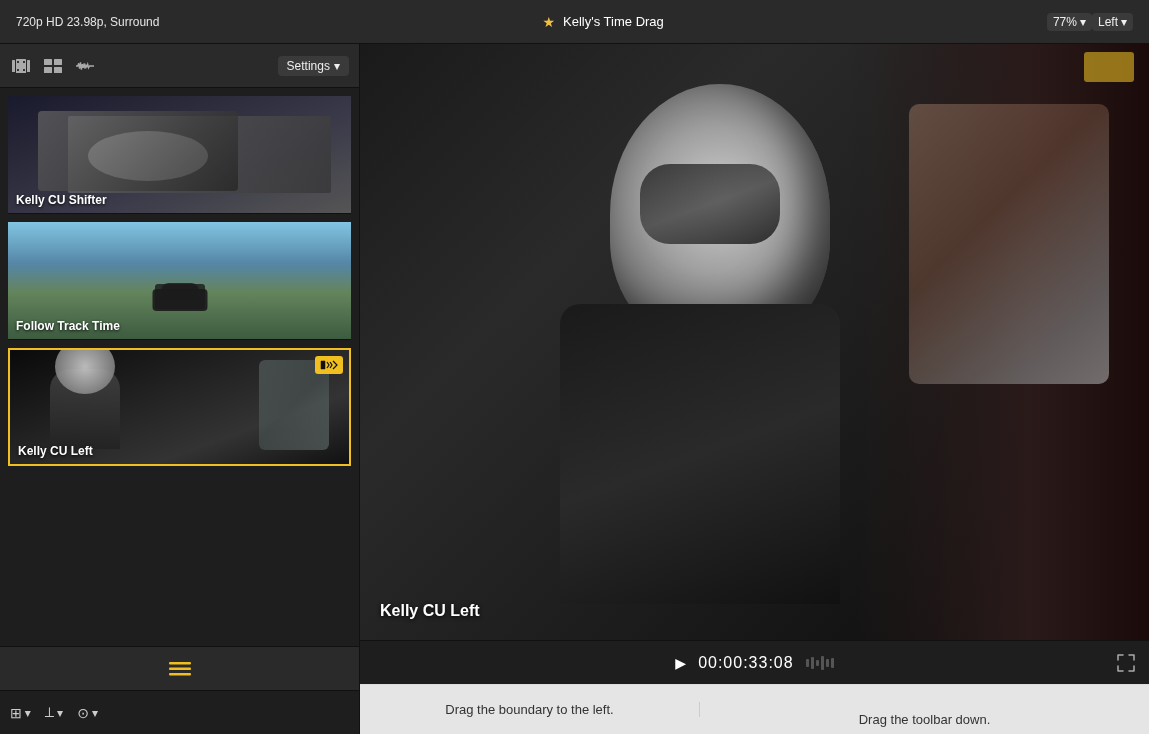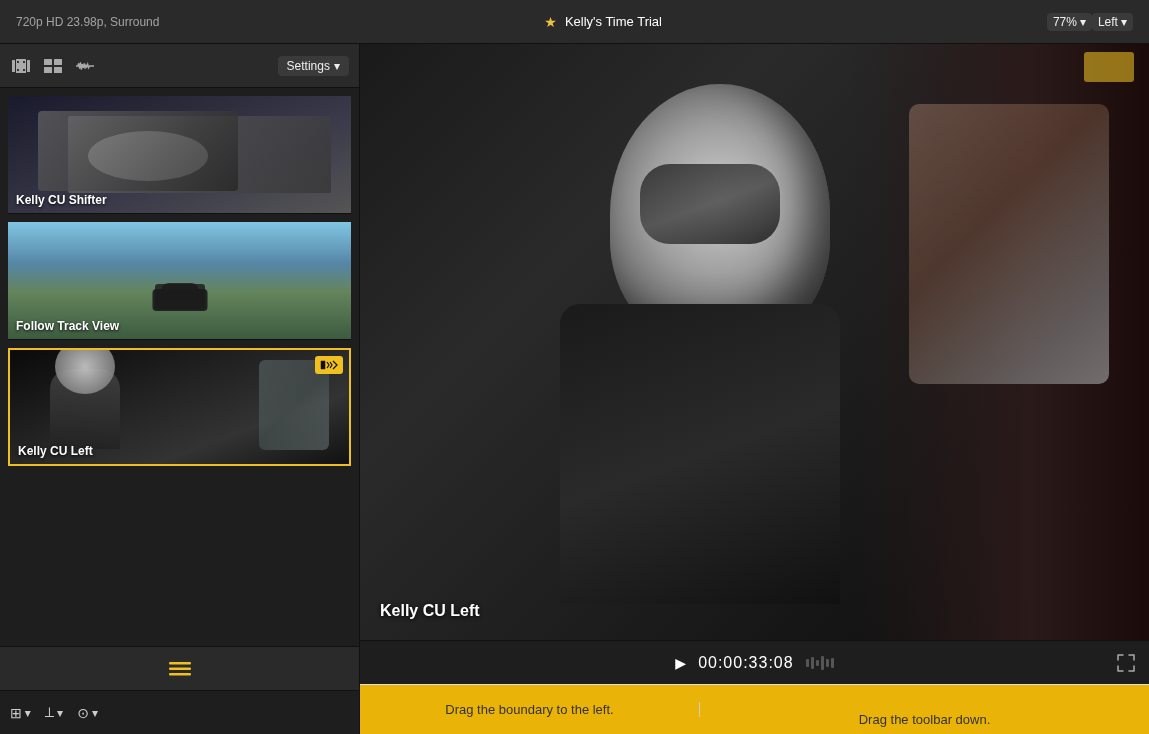--- a/index.html
+++ b/index.html
@@ -17,21 +17,21 @@
       height: 44px;
       background: #2a2a2a;
       display: flex;
       align-items: center;
       justify-content: space-between;
       padding: 0 16px;
       border-bottom: 1px solid #111;
     }
     .top-bar-left {
       font-size: 12px;
-      color: #a3a3a3;
+      color: #e5e5e5;
     }
     .top-bar-center {
       display: flex;
       align-items: center;
       gap: 8px;
       font-size: 13px;
       font-weight: 500;
       color: #fff;
     }
     .star-icon {
@@ -378,21 +378,21 @@
       color: #aaa;
       font-size: 16px;
       cursor: pointer;
       width: 22px; height: 22px;
       display: flex; align-items: center; justify-content: center;
     }
 
     
     .bottom-annotation {
       height: 50px;
-      background: #eab308;
+      background: #e5e5e5;
       display: flex;
       align-items: center;
       border-top: 1px solid #ddd;
     }
     .annotation-left {
       width: 340px;
       text-align: center;
       font-size: 13px;
       color: #333;
       border-right: 1px solid #ccc;
@@ -405,21 +405,21 @@
       margin-top: 20px;
     }
   </style>
 </head>
 <body>
 
 <div class="top-bar">
   <span class="top-bar-left">720p HD 23.98p, Surround</span>
   <div class="top-bar-center">
     <span class="star-icon">★</span>
-    <span>Kelly's Time Trial</span>
+    <span>Kelly's Time Drag</span>
   </div>
   <div class="top-bar-right">
     <div class="zoom-btn">
       <span>77%</span>
       <span>▾</span>
     </div>
     <div class="view-btn">
       <span>Left</span>
       <span>▾</span>
     </div>
@@ -473,21 +473,21 @@
       </div>
 
 
       <div class="clip-item">
         <div class="clip-thumb thumb-track">
           <div style="position:absolute;top:0;left:0;right:0;bottom:0;background:linear-gradient(180deg,#87CEEB 0%,#5a8aaa 35%,#6a8a5a 60%,#3a5a3a 100%);opacity:0.75;"></div>
 
           <div style="position:absolute;bottom:28px;left:50%;transform:translateX(-50%);width:55px;height:22px;background:#1a1a1a;border-radius:4px;opacity:0.9;"></div>
           <div style="position:absolute;bottom:40px;left:50%;transform:translateX(-50%);width:38px;height:16px;background:#222;border-radius:8px 8px 0 0;opacity:0.9;"></div>
         </div>
-        <span class="clip-label">Follow Track View</span>
+        <span class="clip-label">Follow Track Time</span>
       </div>
 
       <div class="clip-item selected">
         <div class="clip-thumb thumb-kelly-left">
           <div style="position:absolute;top:0;left:0;right:0;bottom:0;background:linear-gradient(160deg,#0a0a0a 0%,#222 40%,#333 70%,#111 100%);"></div>
 
           <div style="position:absolute;bottom:15px;left:40px;width:70px;height:80px;background:linear-gradient(180deg,#444 0%,#222 100%);border-radius:20px 20px 0 0;opacity:0.85;"></div>
           <div style="position:absolute;bottom:70px;left:45px;width:60px;height:55px;background:radial-gradient(circle at 50% 50%,#ccc 0%,#999 50%,#666 100%);border-radius:50%;opacity:0.9;"></div>
 
           <div style="position:absolute;top:10px;right:20px;width:70px;height:90px;background:linear-gradient(135deg,#7a8a8a 0%,#5a6a6a 50%,#8a9a9a 100%);border-radius:6px;opacity:0.4;"></div>

